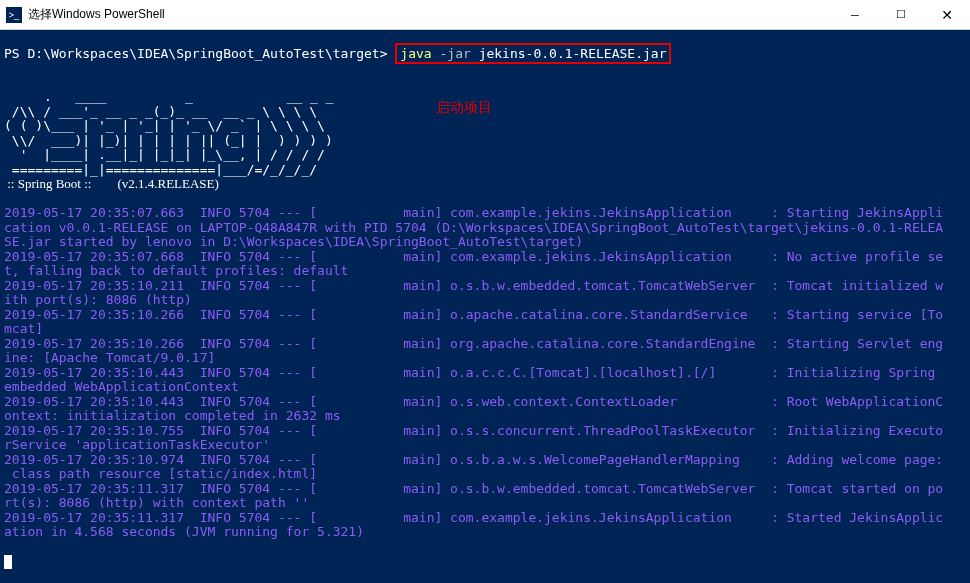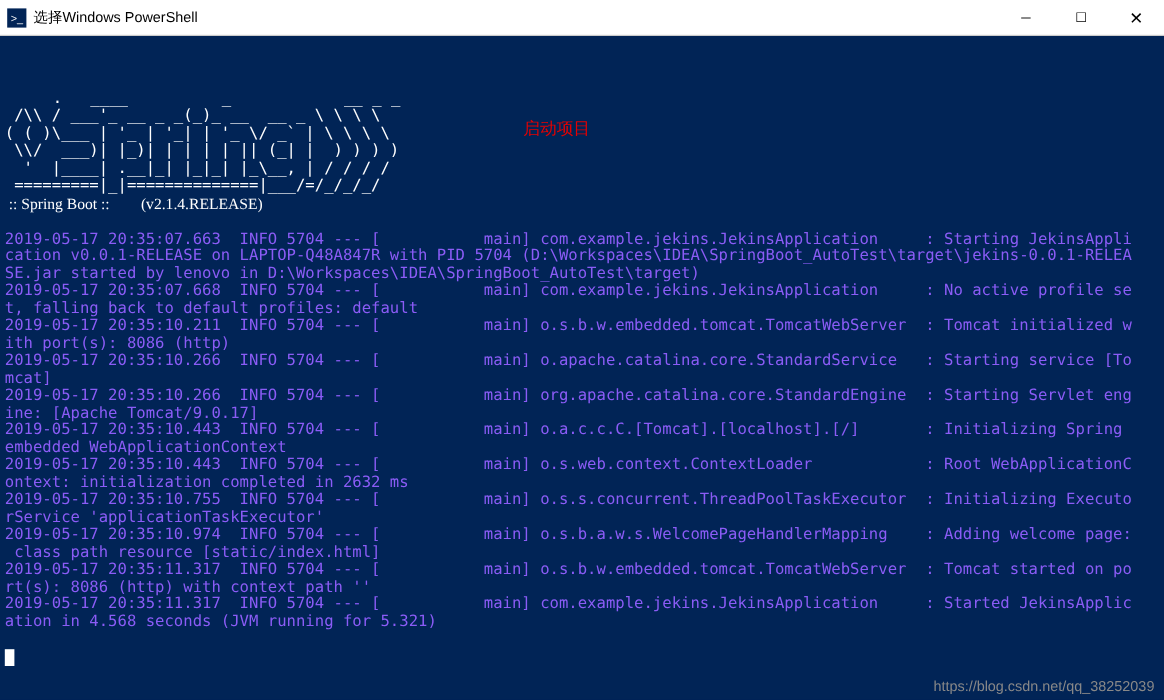--- a/index.html
+++ b/index.html
@@ -111,20 +111,21 @@
     <span>选择Windows PowerShell</span>
   </div>
   <div class="titlebar-controls">
     <div class="tb-btn">─</div>
     <div class="tb-btn">☐</div>
     <div class="tb-btn tb-close">✕</div>
   </div>
 </div>
 
 <div class="terminal">
+<span class="prompt-line"><span>PS D:\Workspaces\IDEA\SpringBoot_AutoTest\target&gt; </span><span class="cmd-highlight"><span class="yellow">java </span><span class="gray">-jar </span><span>jekins-0.0.1-RELEASE.jar</span></span></span>
 <div class="annotation">启动项目</div>
 
 <span class="ascii-art">.   ____          _            __ _ _
  /\\ / ___'_ __ _ _(_)_ __  __ _ \ \ \ \
 ( ( )\___ | '_ | '_| | '_ \/ _` | \ \ \ \
  \\/  ___)| |_)| | | | | || (_| |  ) ) ) )
   '  |____| .__|_| |_|_| |_\__, | / / / /
  =========|_|==============|___/=/_/_/_/</span>
 <span class="spring-boot-line"> :: Spring Boot ::        (v2.1.4.RELEASE)</span>
 
@@ -145,14 +146,13 @@
 <span class="log-line">ontext: initialization completed in 2632 ms</span>
 <span class="log-line">2019-05-17 20:35:10.755  INFO 5704 --- [           main] o.s.s.concurrent.ThreadPoolTaskExecutor  : Initializing Executo</span>
 <span class="log-line">rService 'applicationTaskExecutor'</span>
 <span class="log-line">2019-05-17 20:35:10.974  INFO 5704 --- [           main] o.s.b.a.w.s.WelcomePageHandlerMapping    : Adding welcome page:</span>
 <span class="log-line"> class path resource [static/index.html]</span>
 <span class="log-line">2019-05-17 20:35:11.317  INFO 5704 --- [           main] o.s.b.w.embedded.tomcat.TomcatWebServer  : Tomcat started on po</span>
 <span class="log-line">rt(s): 8086 (http) with context path ''</span>
 <span class="log-line">2019-05-17 20:35:11.317  INFO 5704 --- [           main] com.example.jekins.JekinsApplication     : Started JekinsApplic</span>
 <span class="log-line">ation in 4.568 seconds (JVM running for 5.321)</span></div>
 <span class="cursor-block"></span>
-<div class="watermark">https://blog.csdn.net/qq_38252039</div>
 </div>
 
 </body></html>

